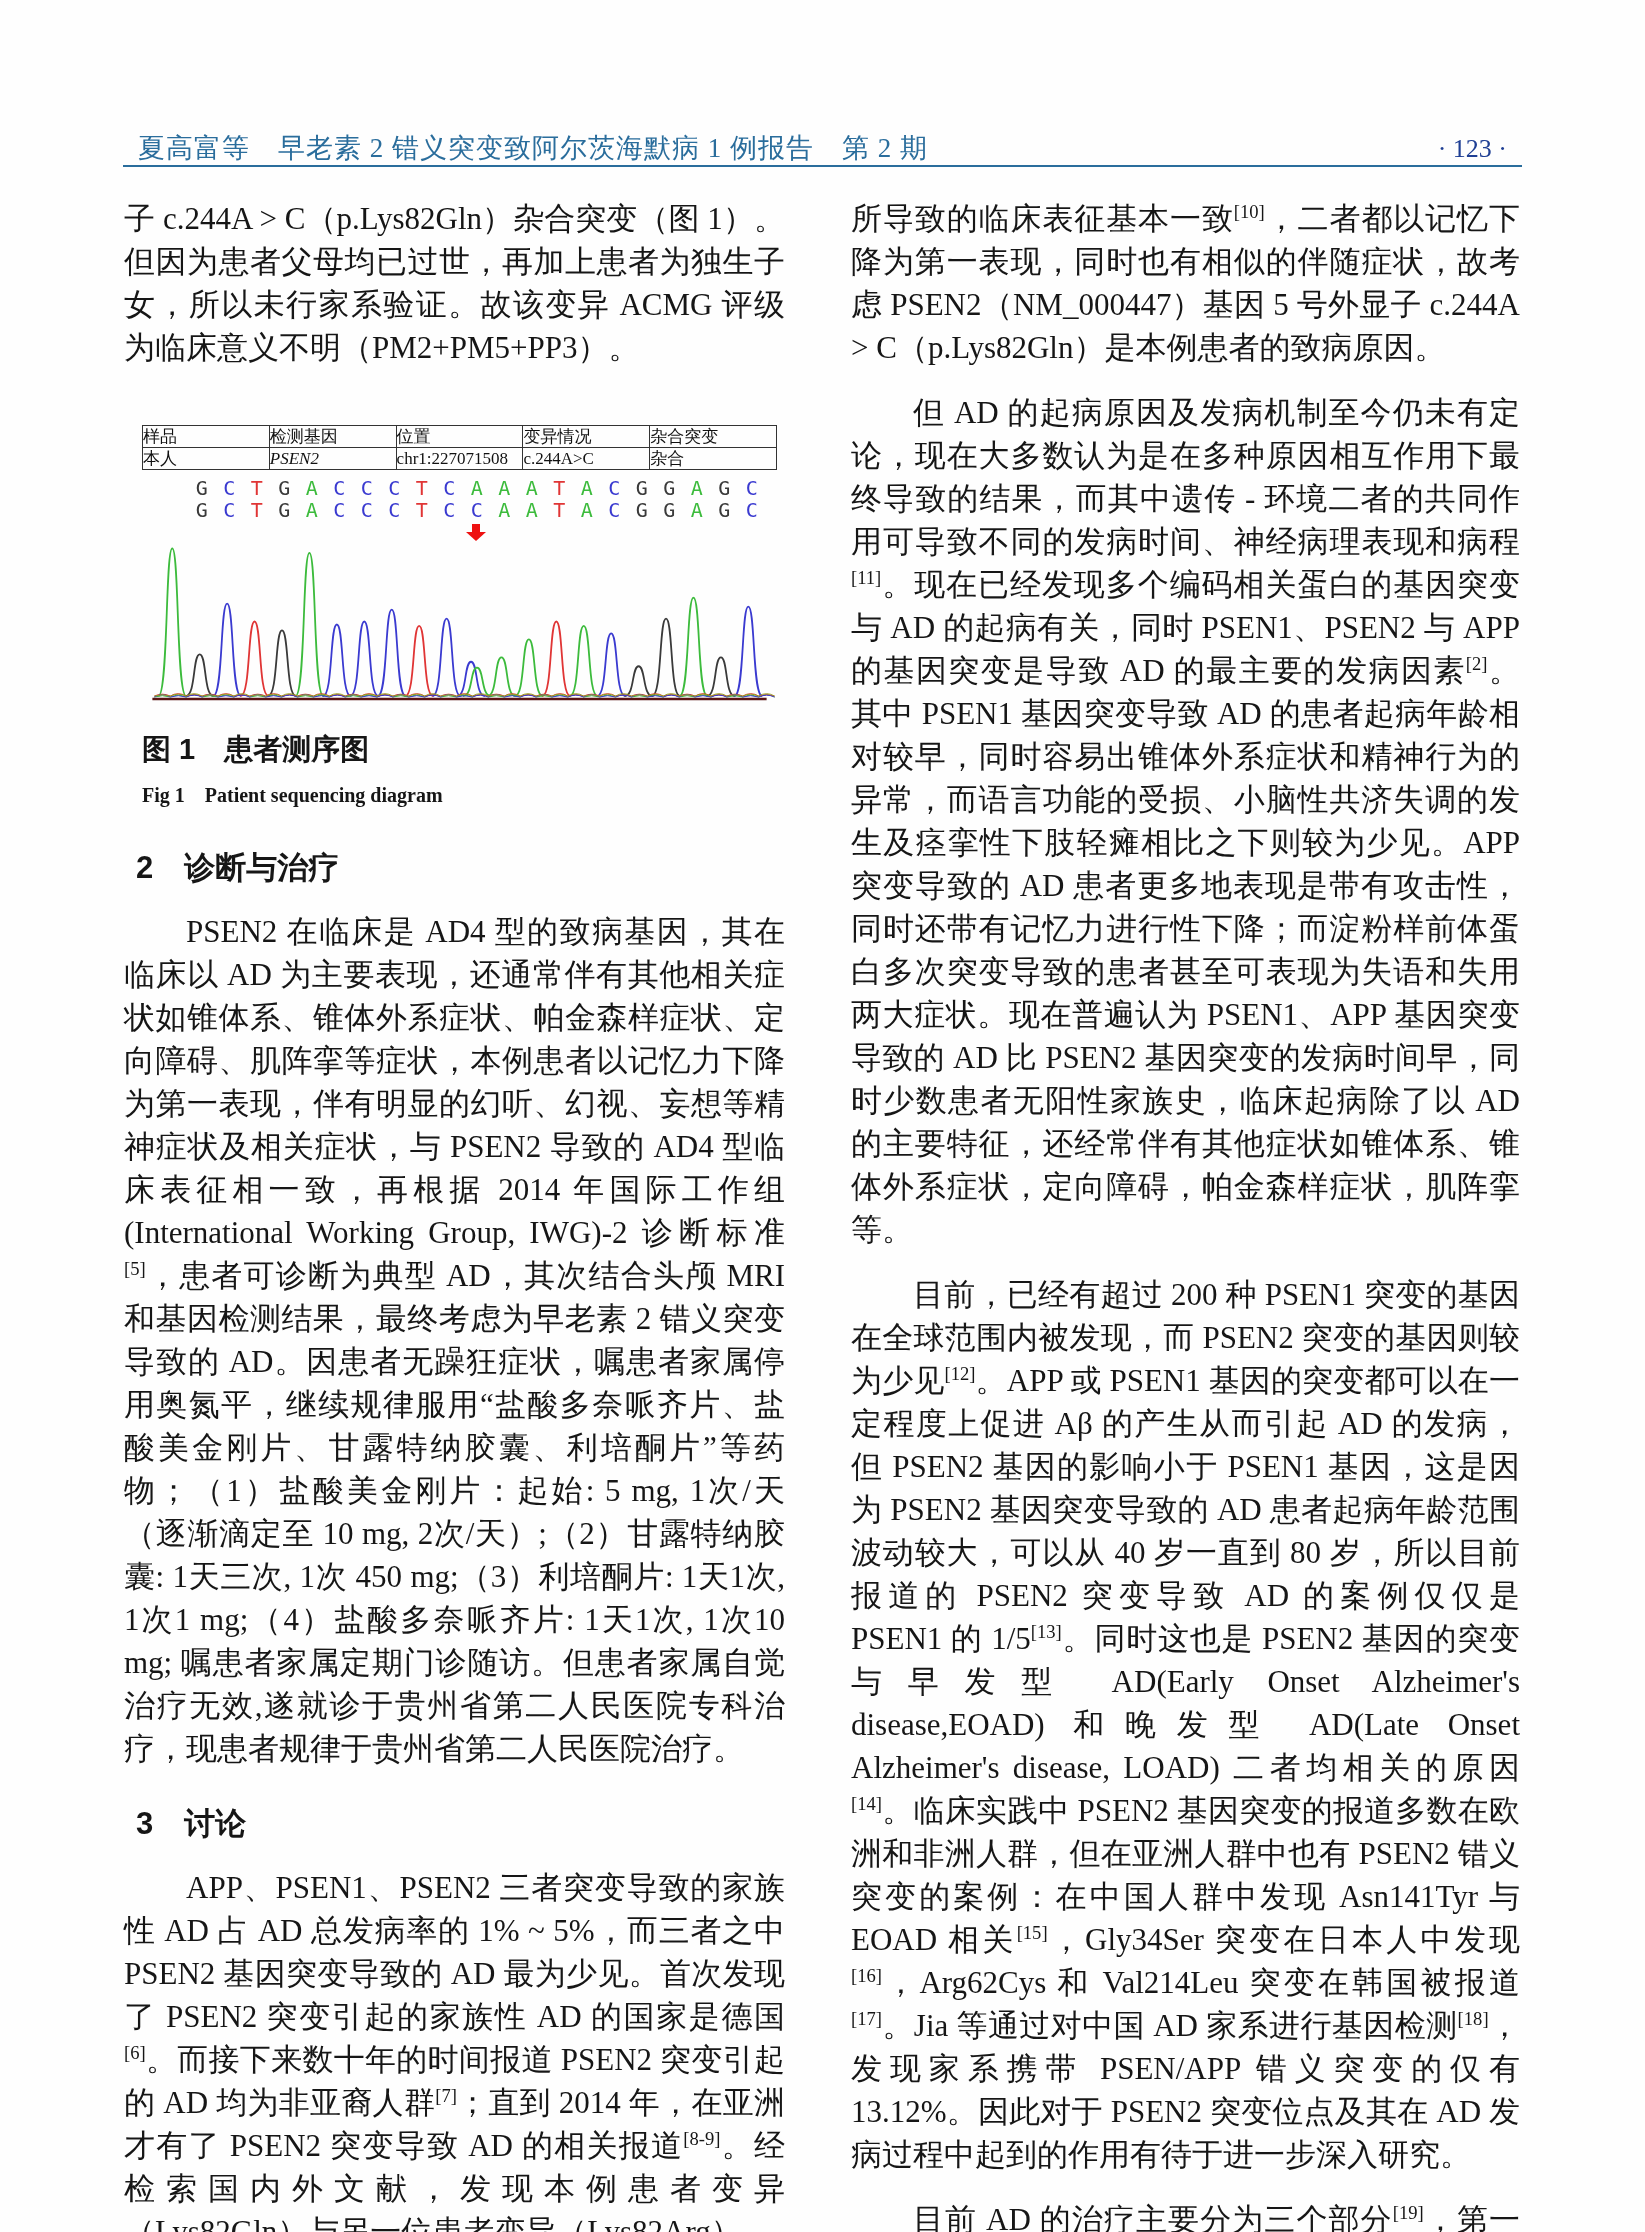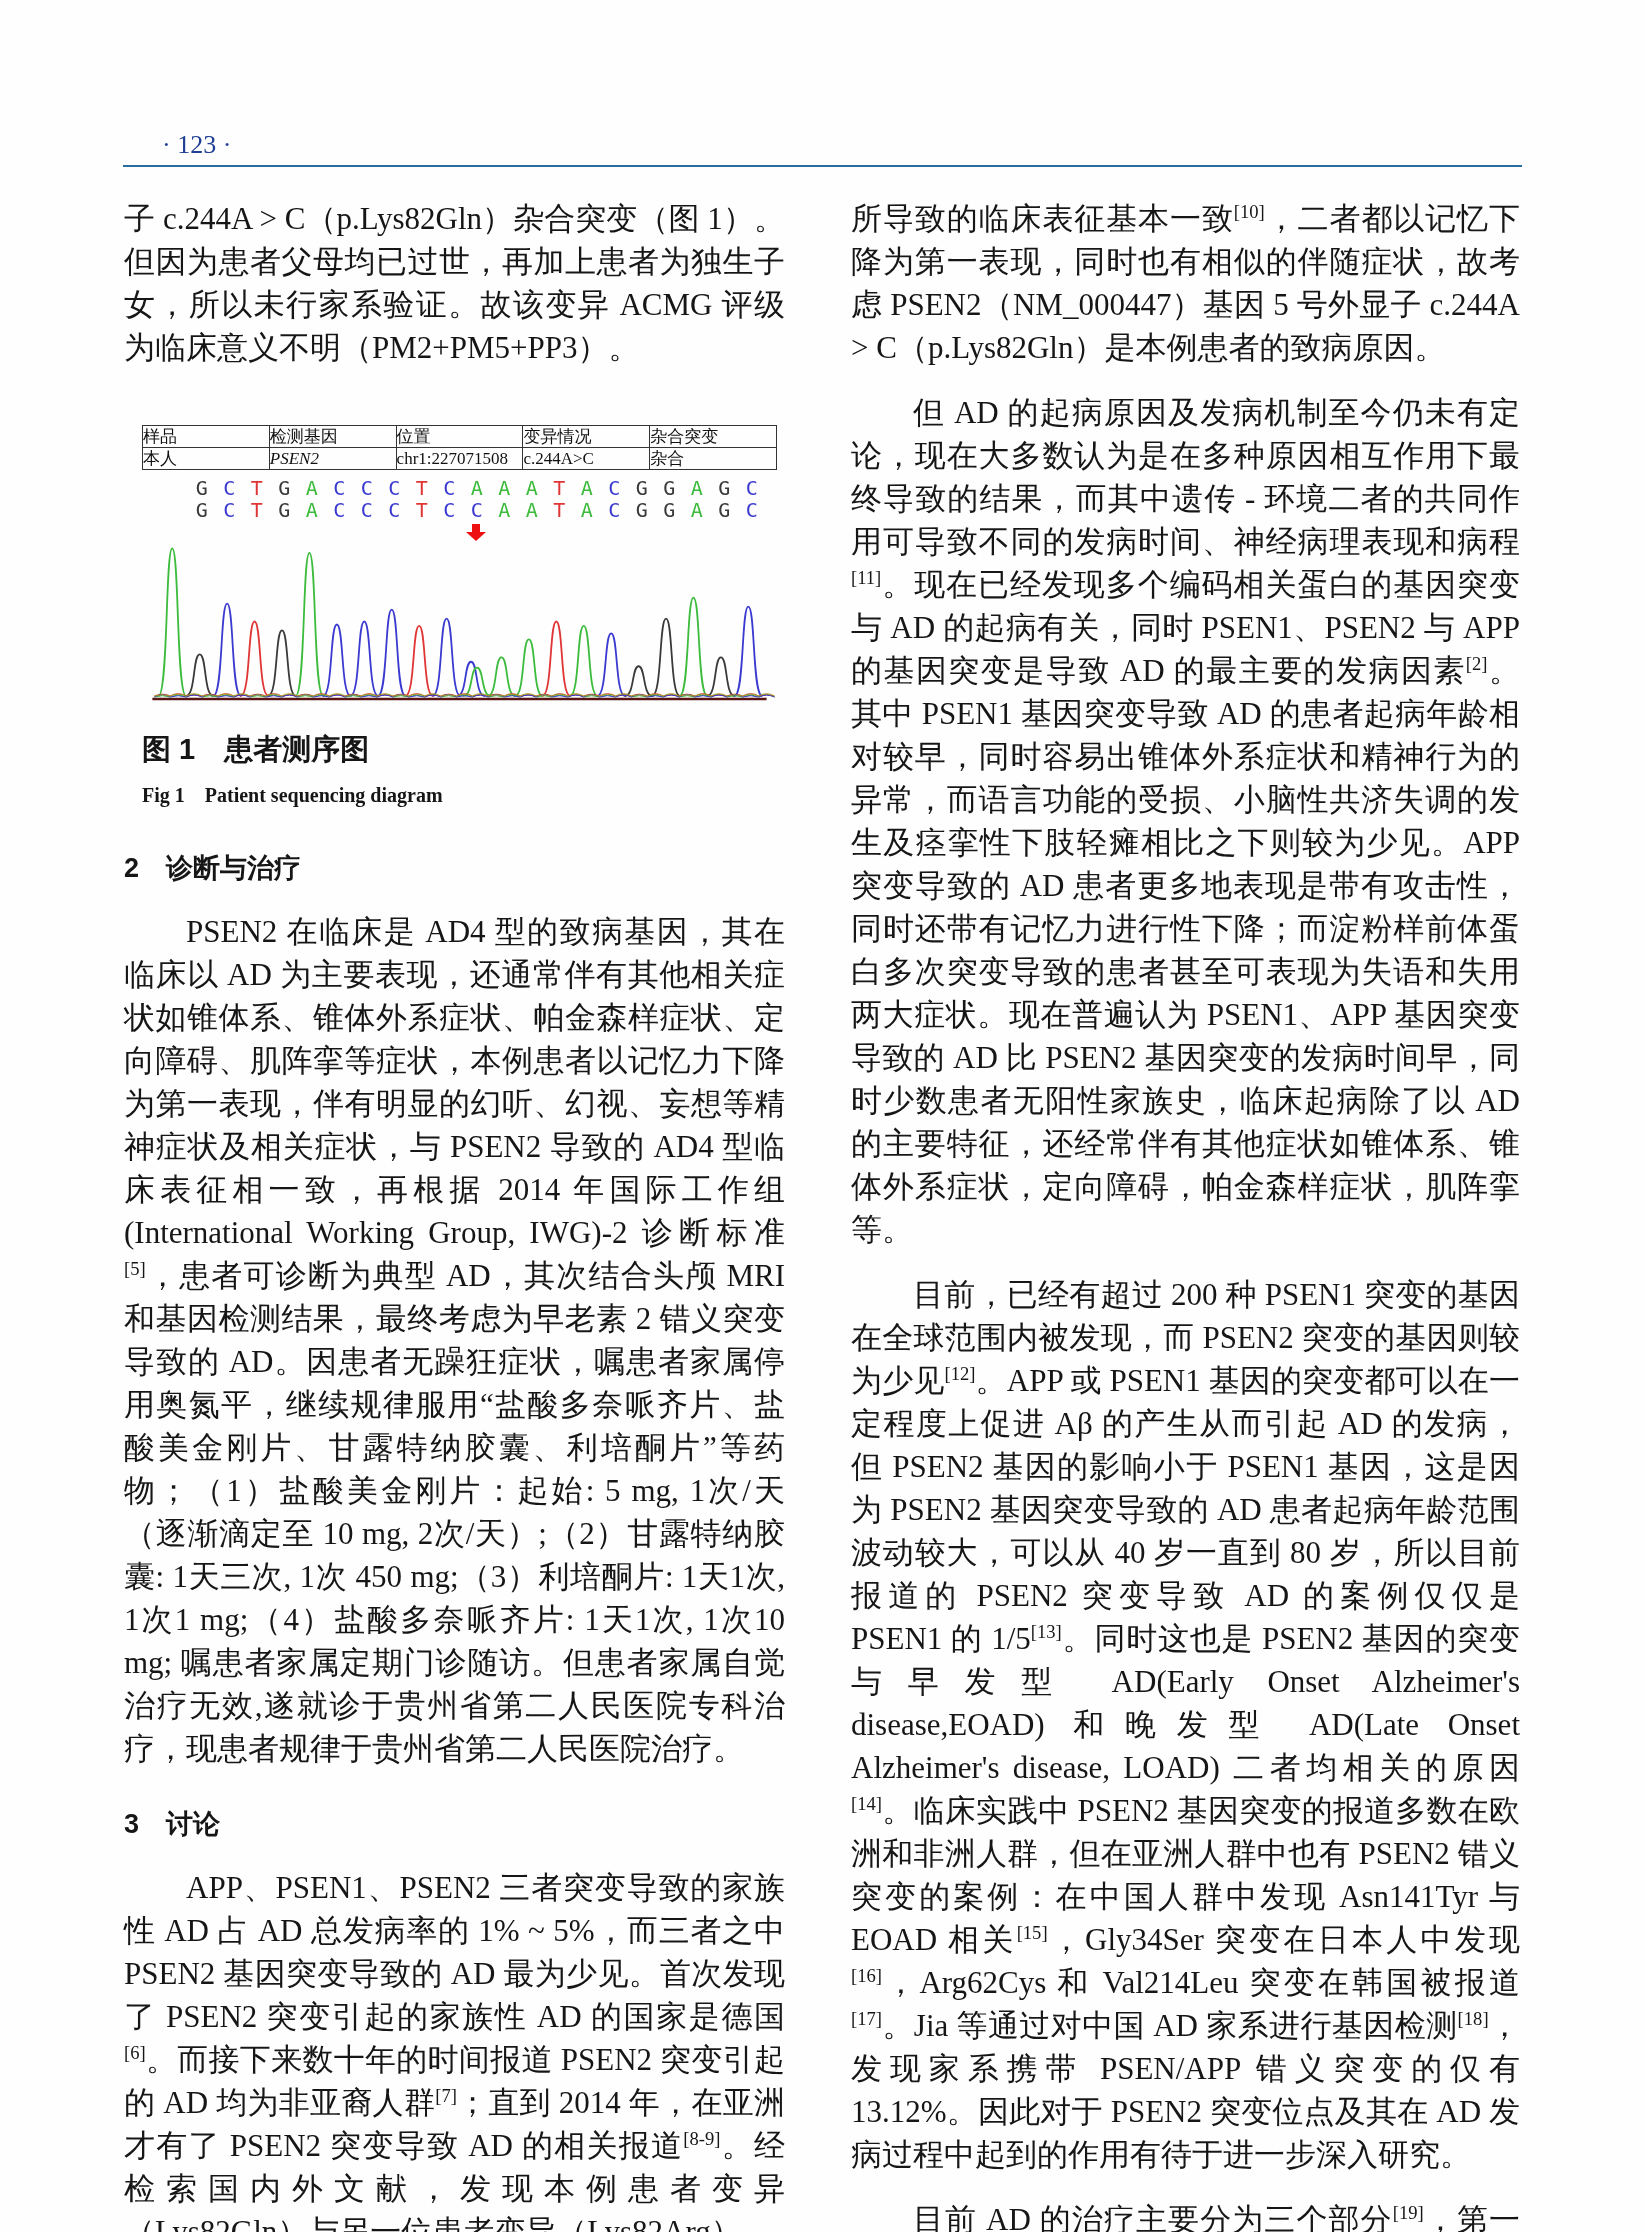--- a/index.html
+++ b/index.html
@@ -37,29 +37,30 @@
   .seq-cell { width:27.5px; text-align:center;
               font-family:"DejaVu Sans Mono","Liberation Mono",monospace;
               font-size:20px; line-height:22px; }
   .mut-arrow { position:absolute; left:323px; top:47px; }
   .chromatogram { display:block; margin-top:0; }
   .caption-zh { font-family:"Liberation Sans","DejaVu Sans",sans-serif;
                 font-weight:bold; font-size:29px; line-height:38px; margin-top:26px; }
   .caption-en { font-family:"Liberation Serif","DejaVu Serif",serif;
                 font-weight:bold; font-size:20px; line-height:38px; margin-top:8px; }
   .section-heading { font-family:"Liberation Sans","DejaVu Sans",sans-serif;
-                     font-weight:bold; font-size:27px; line-height:40px;
-                     margin:34px 0 22px 0; }
+                     font-weight:bold; font-size:31px; line-height:40px;
+                     margin:34px 0 22px 12px; }
 </style>
 </head>
 <body>
 
 <div class="page">
 
   <div class="header">
+    <span class="running-title">夏高富等　早老素 2 错义突变致阿尔茨海默病 1 例报告　第 2 期</span>
     <span class="page-number">· 123 ·</span>
   </div>
   <div class="header-rule"></div>
 
   <div class="col col-left">
 
     <p class="body-text refsup">子 c.244A &gt; C（p.Lys82Gln）杂合突变（图 1）。但因为患者父母均已过世，再加上患者为独生子女，所以未行家系验证。故该变异 ACMG 评级为临床意义不明（PM2+PM5+PP3）。</p>
 
     <div class="figure">
       <table class="fig-table">

